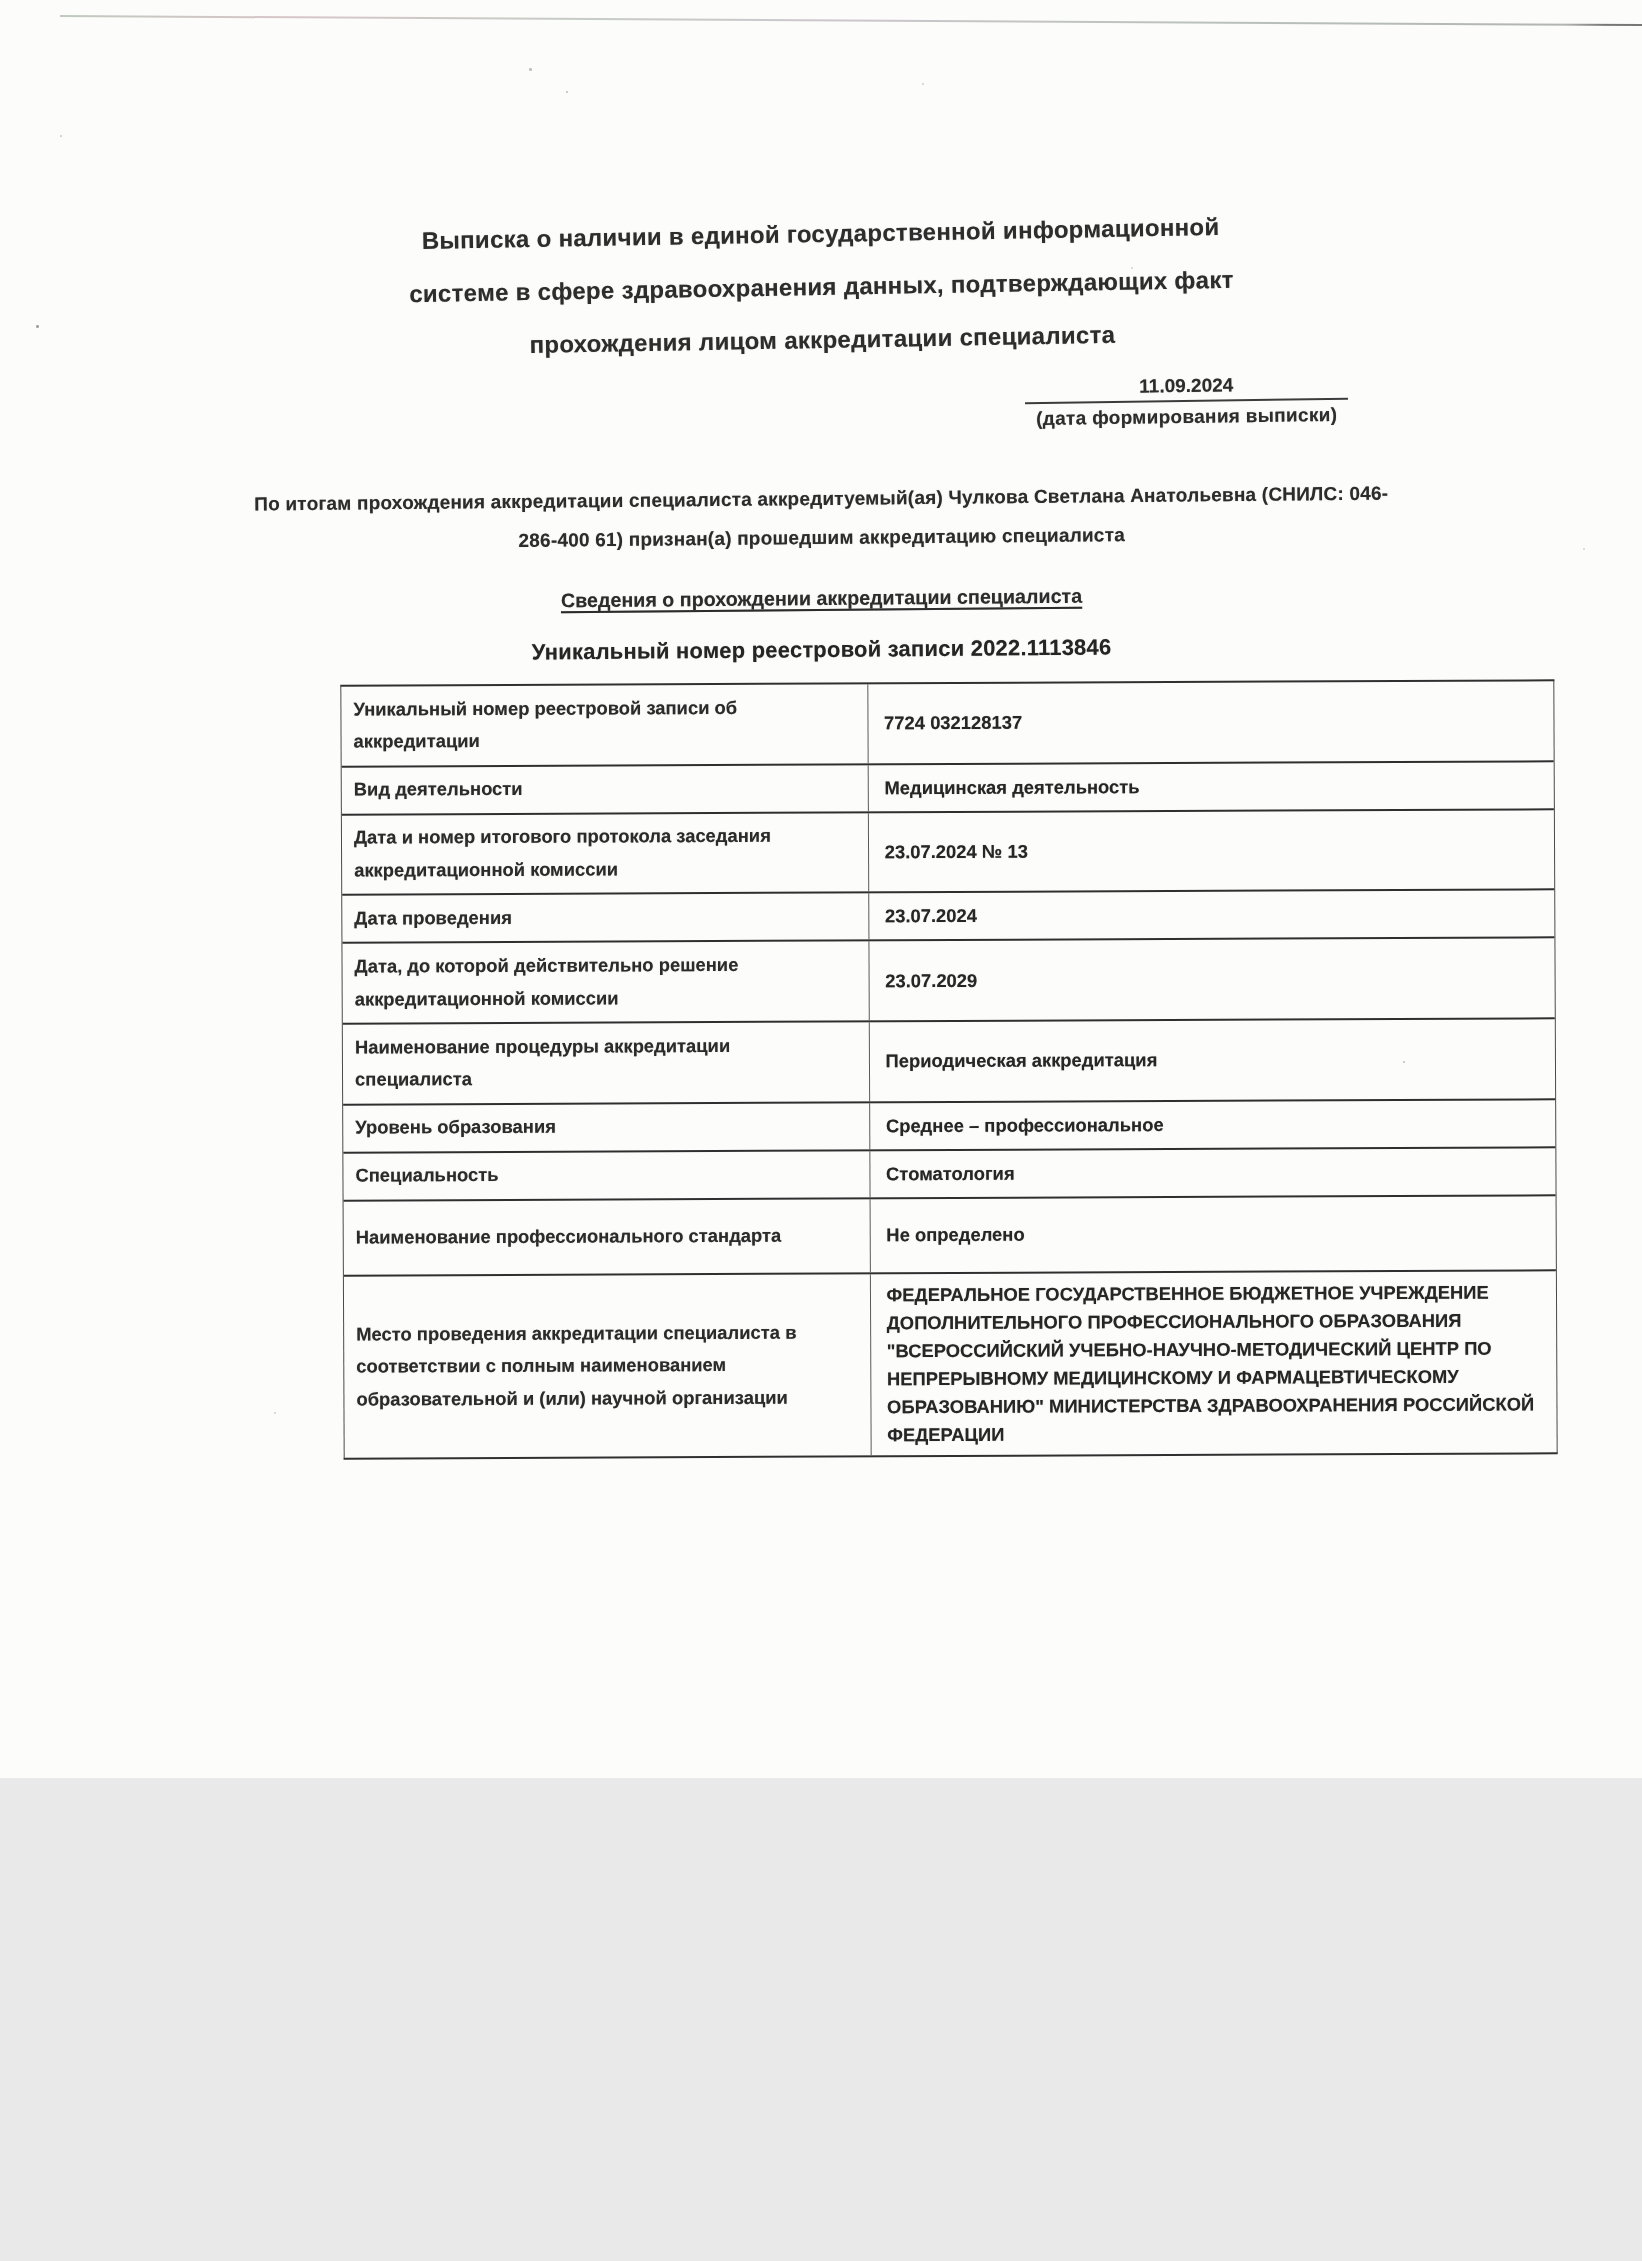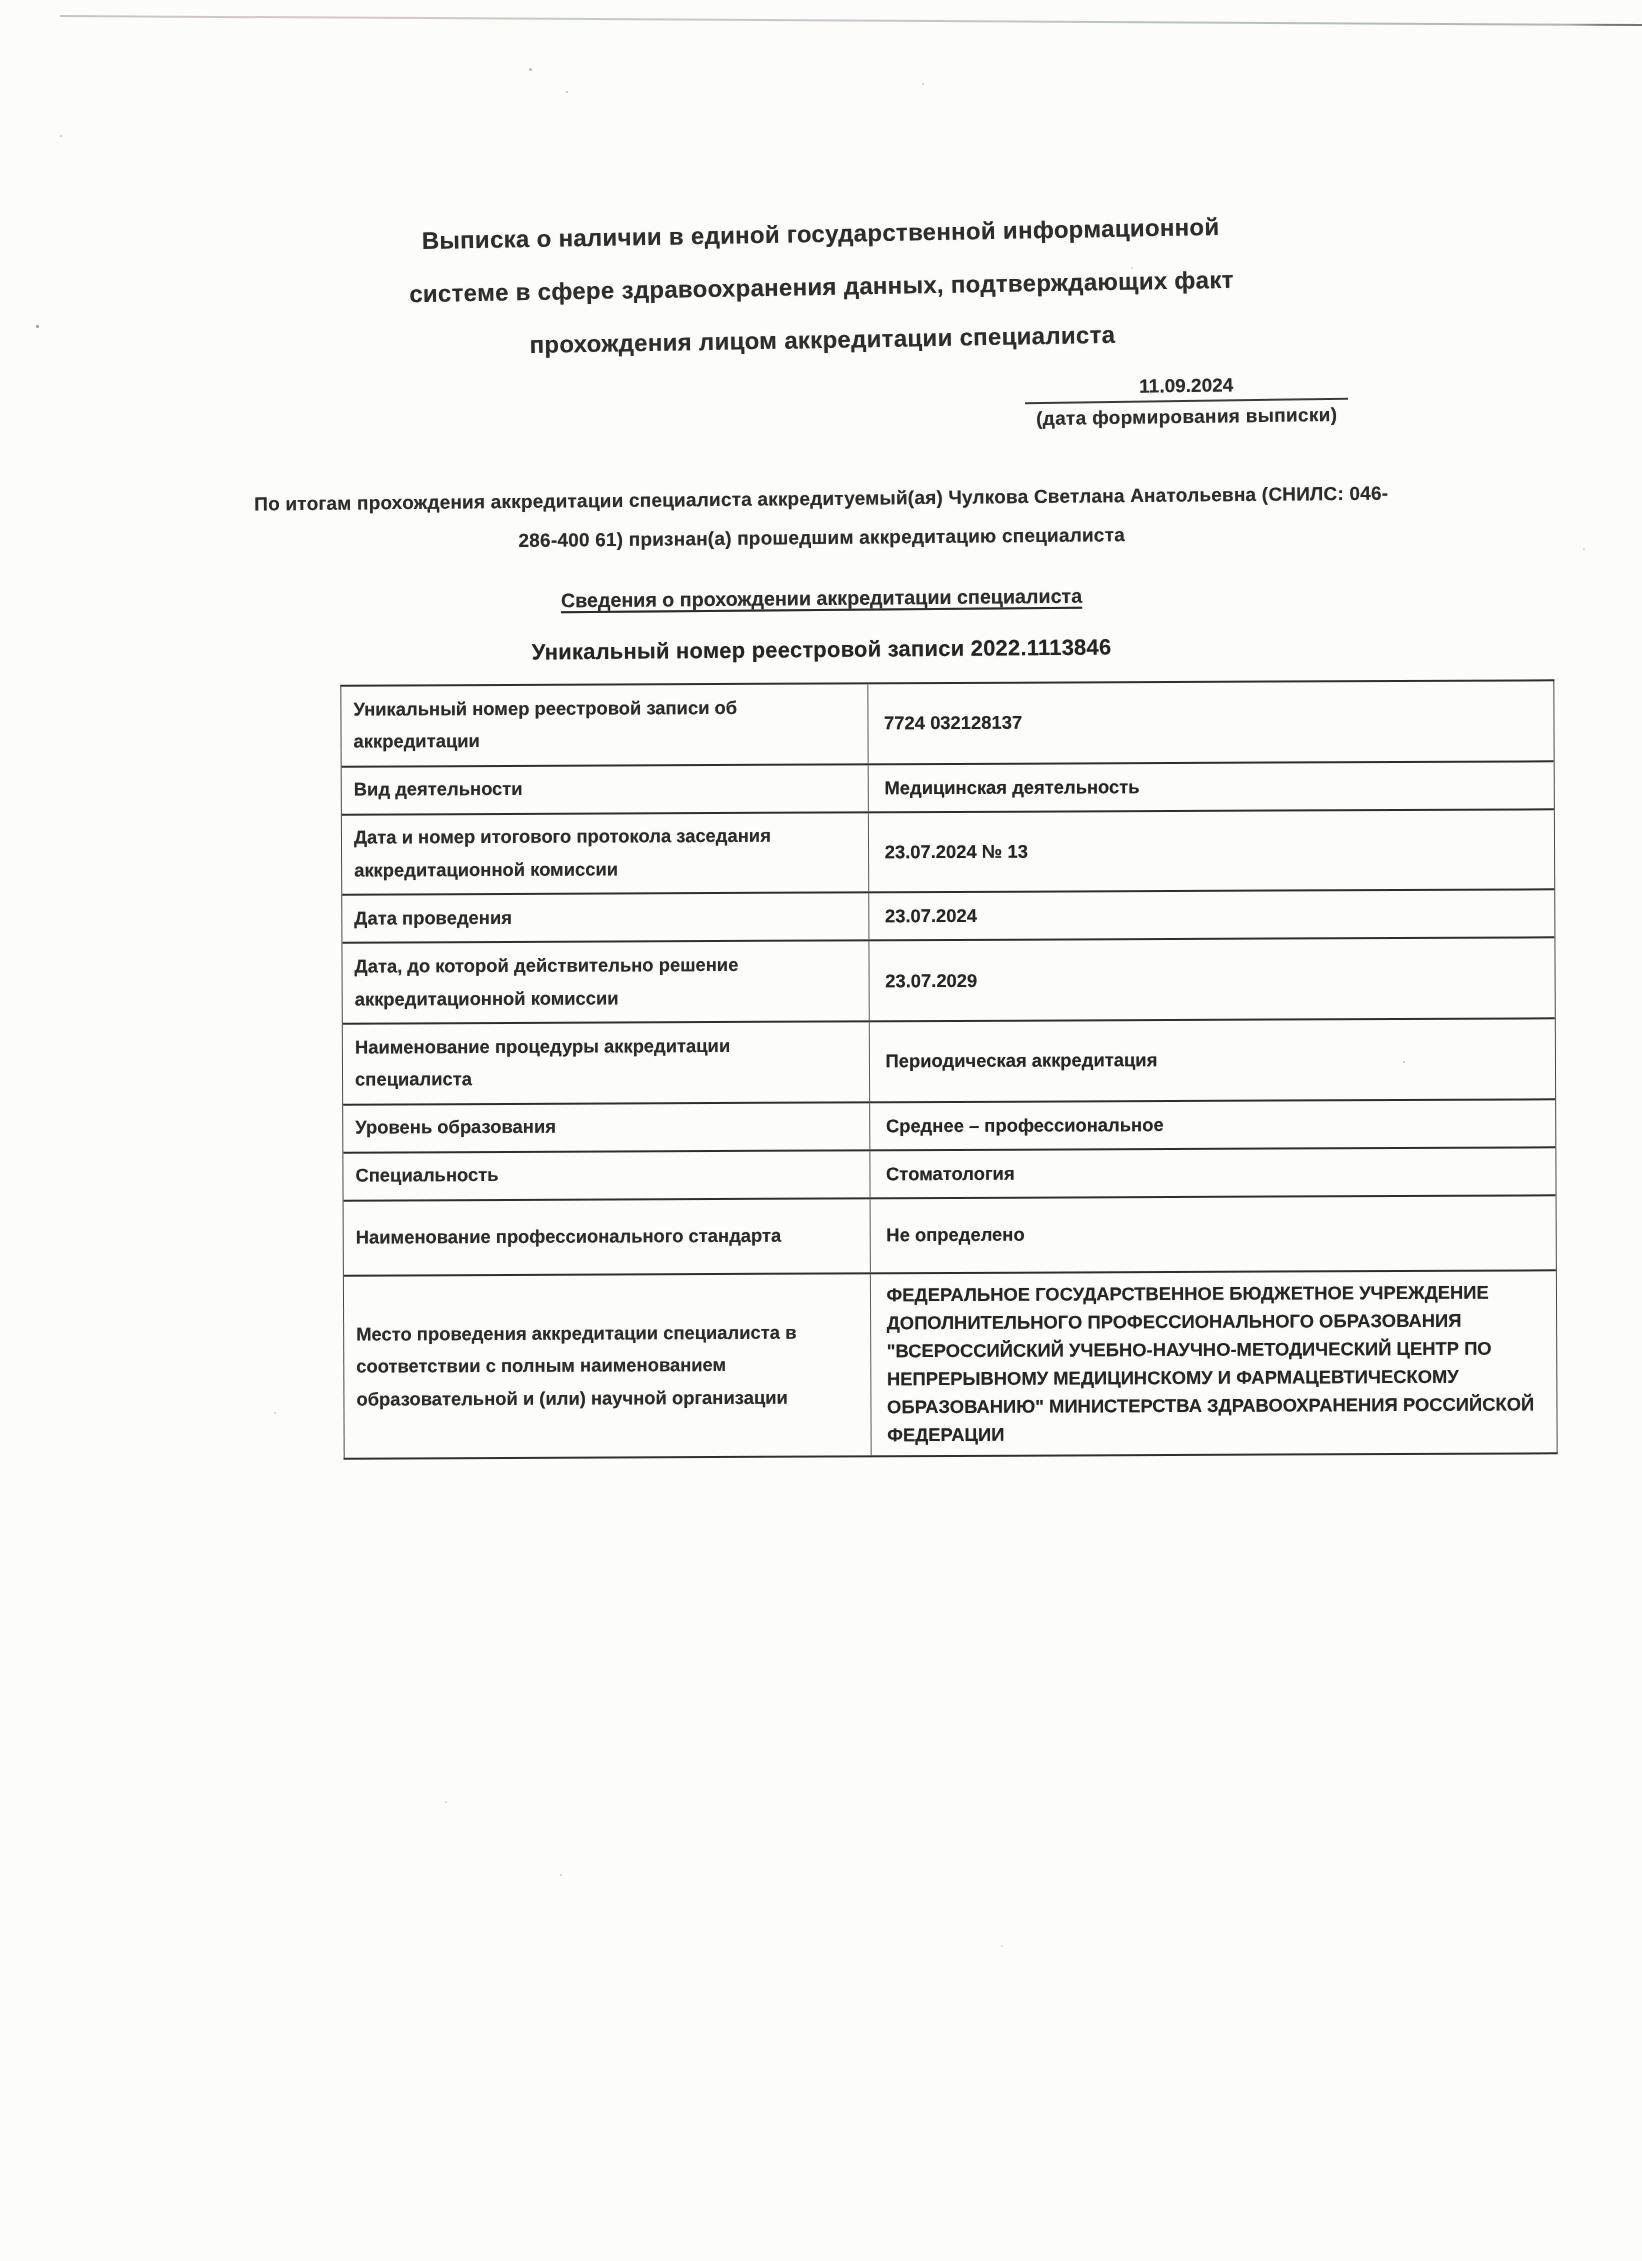--- a/index.html
+++ b/index.html
@@ -1,18 +1,18 @@
 <!DOCTYPE html>
 <html lang="ru" style="font-size:13.7px"><head>
 <meta charset="utf-8">
 <style>
   html,body{margin:0;padding:0;background:#e9e9e9;}
   .page{
     position:relative;
-    width:1643px;height:2261px;
+    width:1643px;height:1778px;
     background:#fcfcfb;
     overflow:hidden;
     font-family:"Liberation Sans","DejaVu Sans",sans-serif;
     color:#2a2a2a;
   }
   .ink{ text-shadow:0 0 0.9px rgba(45,45,45,.45); }
 
   
   .scanline{
     position:absolute;top:15.4px;left:60px;width:1584px;height:1.7px;

